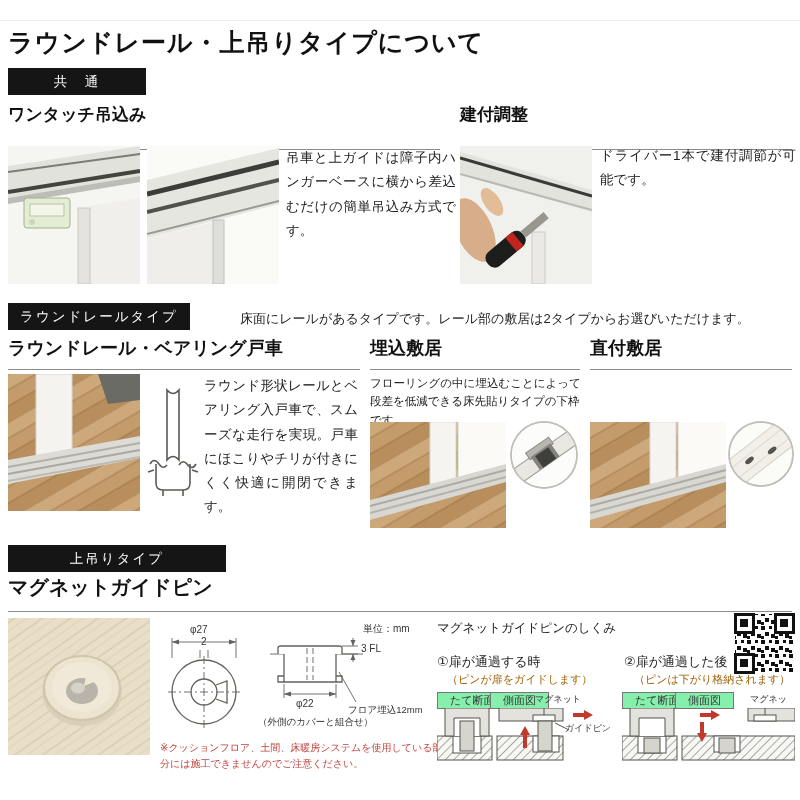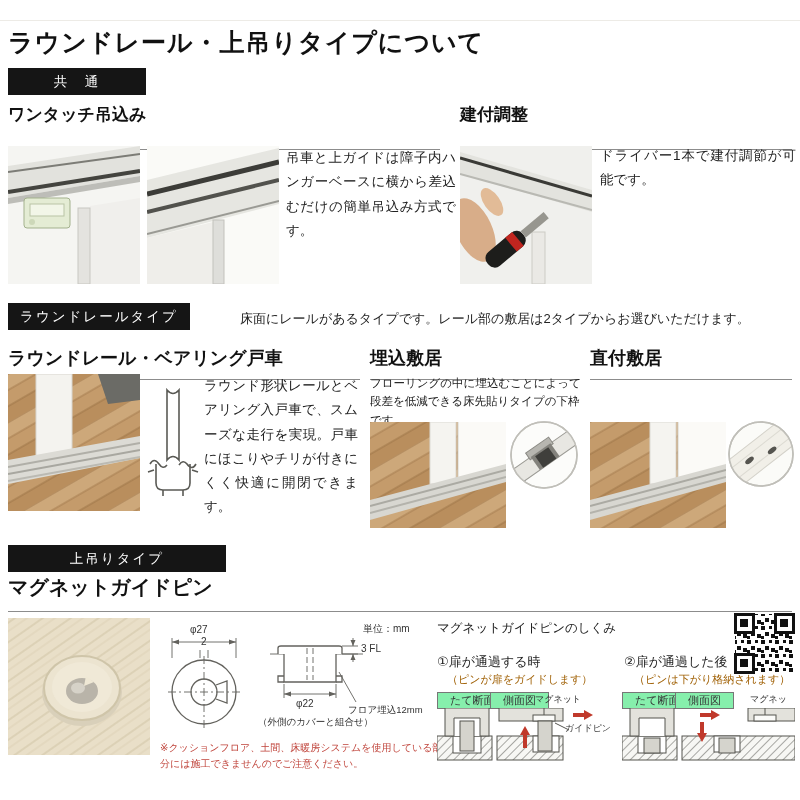--- a/index.html
+++ b/index.html
@@ -5,21 +5,21 @@
   * { margin:0; padding:0; box-sizing:border-box; }
   html,body { background:#ffffff; }
   body { font-family:"Liberation Sans","DejaVu Sans",sans-serif; color:#222; }
   .page { position:relative; width:800px; height:800px; background:#fff; overflow:hidden; }
   .abs { position:absolute; }
   .title { font-size:25px; font-weight:bold; color:#111; letter-spacing:1px; }
   .badge { background:#151515; color:#fff; text-align:center; font-size:13.5px;
            letter-spacing:2px; height:27px; line-height:27px; }
   .h2 { font-weight:bold; color:#111; border-bottom:1px solid #8c8c8c; }
   .h2a { font-size:17px; padding-bottom:23px; }
-  .h2b { font-size:18px; padding-bottom:9px;margin-top:10px; }
+  .h2b { font-size:18px; padding-bottom:9px; }
   .h2c { font-size:20px; padding-bottom:10px; }
   .body-txt { font-size:13.5px; line-height:1.8; color:#222; text-align:justify; }
   .body-sm  { font-size:11.5px; line-height:1.6; color:#222; }
   .lead { font-size:13px; color:#222; }
   .caution { font-size:10px; line-height:1.55; color:#c0453c; }
   .mech-title { font-size:12.5px; color:#222; }
   .step-t { font-size:13px; color:#222; }
   .step-s { font-size:11px; color:#a16207; }
   .boxlab { display:inline-block; font-size:11px; color:#333; border:1px solid #777;
             background:#86efac; padding:1px 12px; line-height:1.2; }

